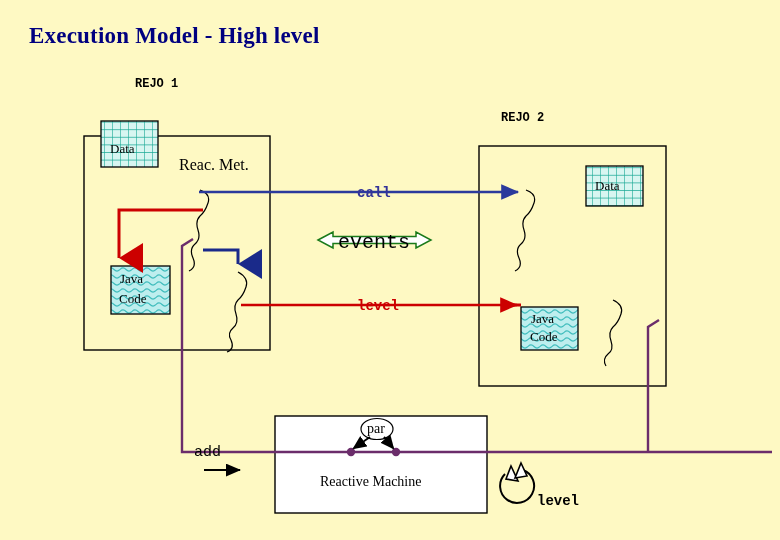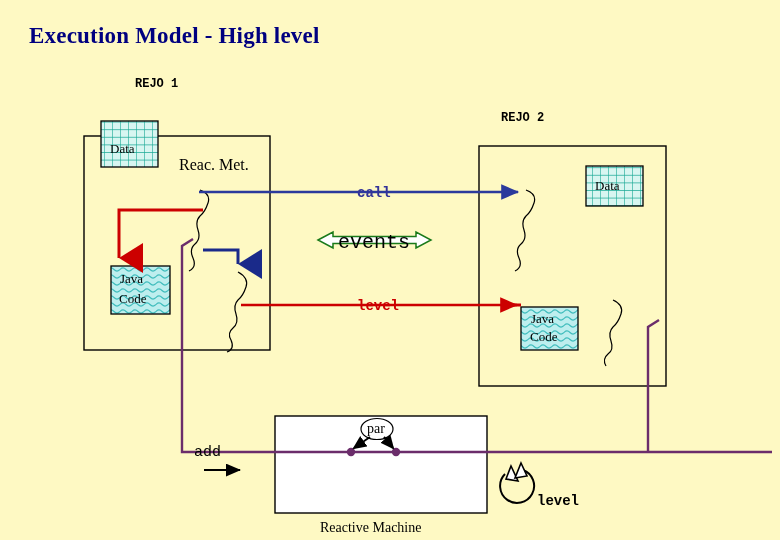--- a/index.html
+++ b/index.html
@@ -57,21 +57,21 @@
     font-weight: bold;
     margin-top: 16px;
   }
   #label-call  { left: 357px; top: 170px; color: #333399; }
   #label-atom  { left: 357px; top: 283px; color: #cc0000; }
   #label-events{ left: 338px; top: 217px; color: #000000; font-weight: normal; font-size: 20px; }
   #label-react { left: 537px; top: 478px; color: #000000; font-weight: bold; font-size: 14px; }
   #label-add   { left: 194px; top: 429px; color: #000000; font-weight: normal; font-size: 15px; }
   #label-reacmet { left: 179px; top: 157px; color: #000000; font-size: 16px; }
   #label-par { left: 367px; top: 422px; color: #000000; font-size: 14px; }
-  #label-rm  { left: 320px; top: 475px; color: #000000; font-size: 14px; margin-top: 46px; }
+  #label-rm  { left: 320px; top: 475px; color: #000000; font-size: 14px; }
 
   svg.layer {
     position: absolute;
     left: 0; top: 0;
     width: 780px;
     height: 540px;
     pointer-events: none;
   }
 </style>
 </head>

